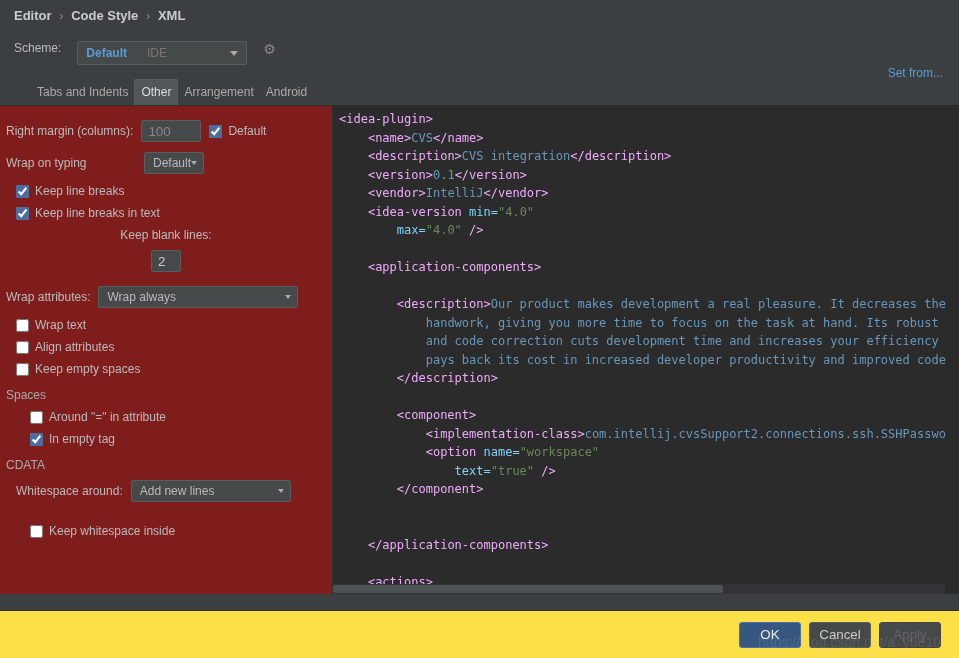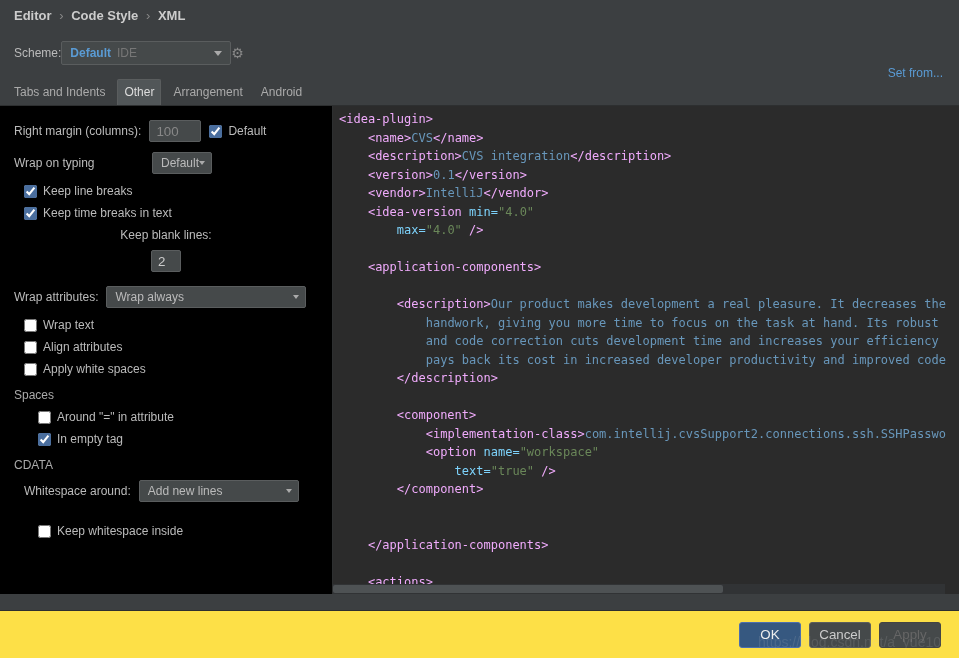--- a/index.html
+++ b/index.html
@@ -16,55 +16,54 @@
     .breadcrumb {
       padding: 8px 14px;
       font-size: 13px;
       color: #cccccc;
       font-weight: 600;
     }
     .breadcrumb .sep { margin: 0 4px; color: #888; font-weight: normal; }
     .scheme-row {
       padding: 10px 14px 14px;
       display: flex;
-      align-items: center;
-      gap: 0;
+      align-items: flex-start;
+      gap: 16px;
     }
     .scheme-label { color: #bbbbbb; }
     .scheme-select {
       background: #45494a;
       border: 1px solid #5a5d5e;
       height: 24px;
       display: flex;
       align-items: center;
       padding: 0 8px;
       min-width: 170px;
       border-radius: 2px;
     }
     .scheme-name { color: #5a9bd4; font-weight: 600; }
-    .scheme-ide { color: #777; margin-left: 6px; }
+    .scheme-ide { color: #777; margin-left: 20px; }
     .scheme-select .dd {
       margin-left: auto;
       width: 0; height: 0;
       border-left: 4px solid transparent;
       border-right: 4px solid transparent;
       border-top: 5px solid #aaa;
     }
     .gear { color: #888; font-size: 14px; }
     .setfrom {
       position: absolute;
       right: 16px;
       top: 66px;
       color: #5a9bd4;
     }
     .tabs {
       display: flex;
-      padding: 0 8px;
+      padding: 0 31px;
       border-bottom: 1px solid #2d2f30;
-      gap: 6px;
     }
     .tab {
       padding: 6px 6px;
       color: #aaa;
       cursor: pointer;
     }
     .tab.active {
       background: #515658;
       color: #ddd;
       border: 1px solid #5a5d5e;
@@ -72,39 +71,39 @@
       border-radius: 2px 2px 0 0;
       padding: 5px 6px;
     }
     .content {
       display: flex;
       height: 488px;
     }
     .left-panel {
       width: 333px;
       border-right: 1px solid #2d2f30;
-      padding: 14px 14px;
-      background: #000000;
+      padding: 14px 6px;
+      background: #7f1d1d;
       overflow: hidden;
     }
     .left-row {
       display: flex;
       align-items: center;
       margin-bottom: 10px;
       gap: 8px;
     }
     .txt-input {
       background: #45494a;
       border: 1px solid #5a5d5e;
       color: #888;
       height: 22px;
       padding: 0 6px;
       border-radius: 2px;
     }
-    .w60 { width: 52px; }
+    .w60 { width: 60px; }
     .w30 { width: 30px; color: #ccc; }
     .combo {
       background: #45494a;
       border: 1px solid #5a5d5e;
       height: 22px;
       display: flex;
       align-items: center;
       padding: 0 6px 0 8px;
       border-radius: 2px;
       min-width: 58px;
@@ -257,21 +256,21 @@
         <span class="dd"></span>
       </div>
     </div>
 
     <label class="chk indent1">
       <input type="checkbox" checked="" style="">
       <span>Keep line breaks</span>
     </label>
     <label class="chk indent1">
       <input type="checkbox" checked="" style="">
-      <span>Keep time breaks in text</span>
+      <span>Keep line breaks in text</span>
     </label>
 
     <div class="left-row" style="margin-bottom:10px;flex-direction:column;">
       <span>Keep blank lines:</span>
       <input class="txt-input w30" value="2" style="">
     </div>
 
     <div class="left-row" style="margin-bottom:10px;margin-top:14px;">
       <span>Wrap attributes:</span>
       <div class="combo combo-wide">
@@ -283,21 +282,21 @@
     <label class="chk indent1">
       <input type="checkbox" style="">
       <span>Wrap text</span>
     </label>
     <label class="chk indent1">
       <input type="checkbox" style="">
       <span>Align attributes</span>
     </label>
     <label class="chk indent1">
       <input type="checkbox" style="">
-      <span>Apply white spaces</span>
+      <span>Keep empty spaces</span>
     </label>
 
     <div class="section-label">Spaces</div>
 
     <label class="chk indent2">
       <input type="checkbox" style="">
       <span>Around "=" in attribute</span>
     </label>
     <label class="chk indent2">
       <input type="checkbox" checked="" style="">

